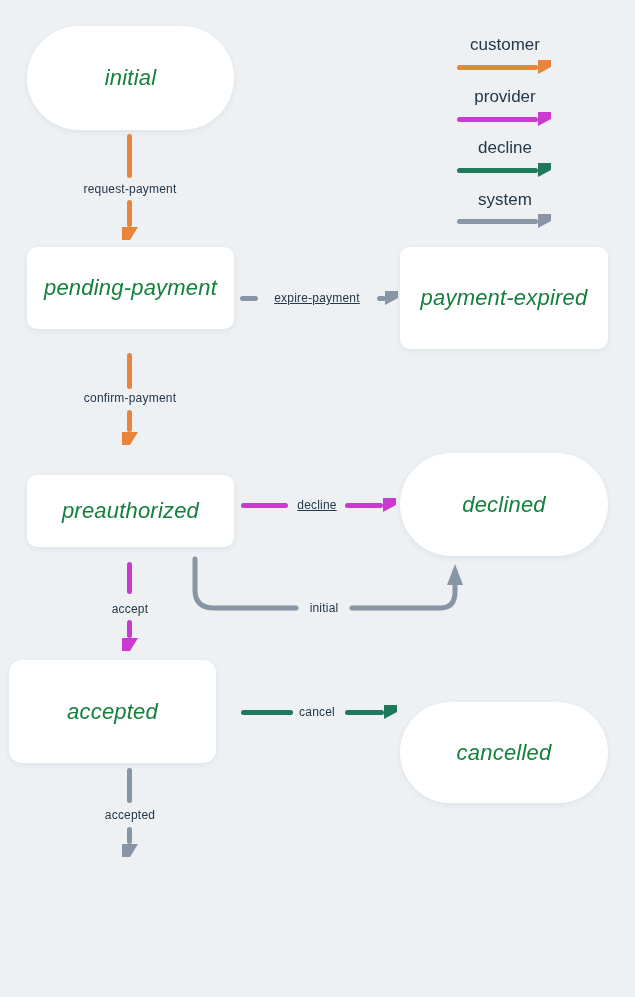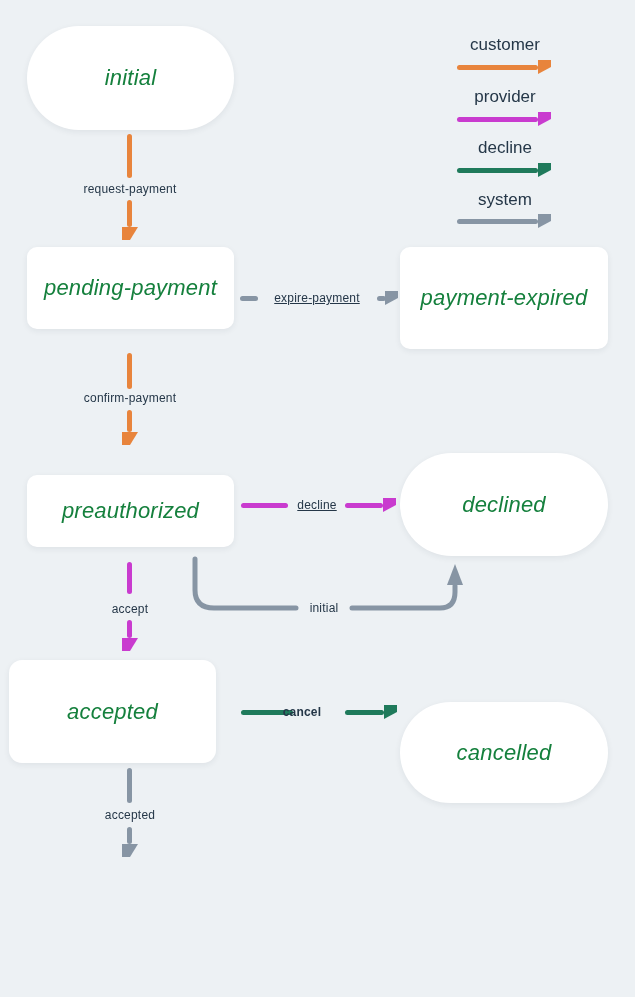--- a/index.html
+++ b/index.html
@@ -163,21 +163,21 @@
 
   <div>
     <div class="vline c-provider-bg" style="left:127px; top:562px; height:32px;"></div>
     <div class="edge-label" style="left:130px; top:609px;">accept</div>
     <div class="vline c-provider-bg" style="left:127px; top:620px; height:18px;"></div>
     <div class="head-down c-provider-head" style="left:122px; top:638px;"></div>
   </div>
 
   <div>
     <div class="hline c-operator-bg" style="left:241px; top:710px; width:52px;"></div>
-    <div class="edge-label" style="left:302px; top:712px;font-weight:bold;">cancel</div>
+    <div class="edge-label" style="left:317px; top:712px;">cancel</div>
     <div class="hline c-operator-bg" style="left:345px; top:710px; width:39px;"></div>
     <div class="head-right c-operator-head" style="left:384px; top:705px;"></div>
   </div>
 
   <div>
     <div class="vline c-system-bg" style="left:127px; top:768px; height:35px;"></div>
     <div class="edge-label" style="left:130px; top:815px;">accepted</div>
     <div class="vline c-system-bg" style="left:127px; top:827px; height:17px;"></div>
     <div class="head-down c-system-head" style="left:122px; top:844px;"></div>
   </div>

